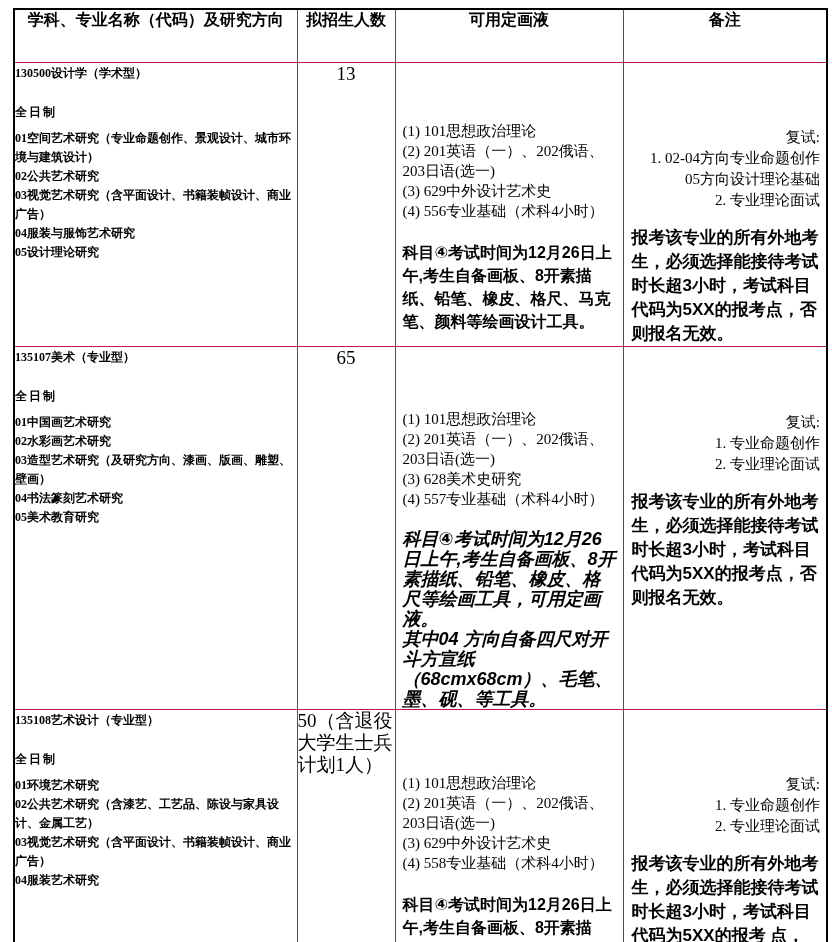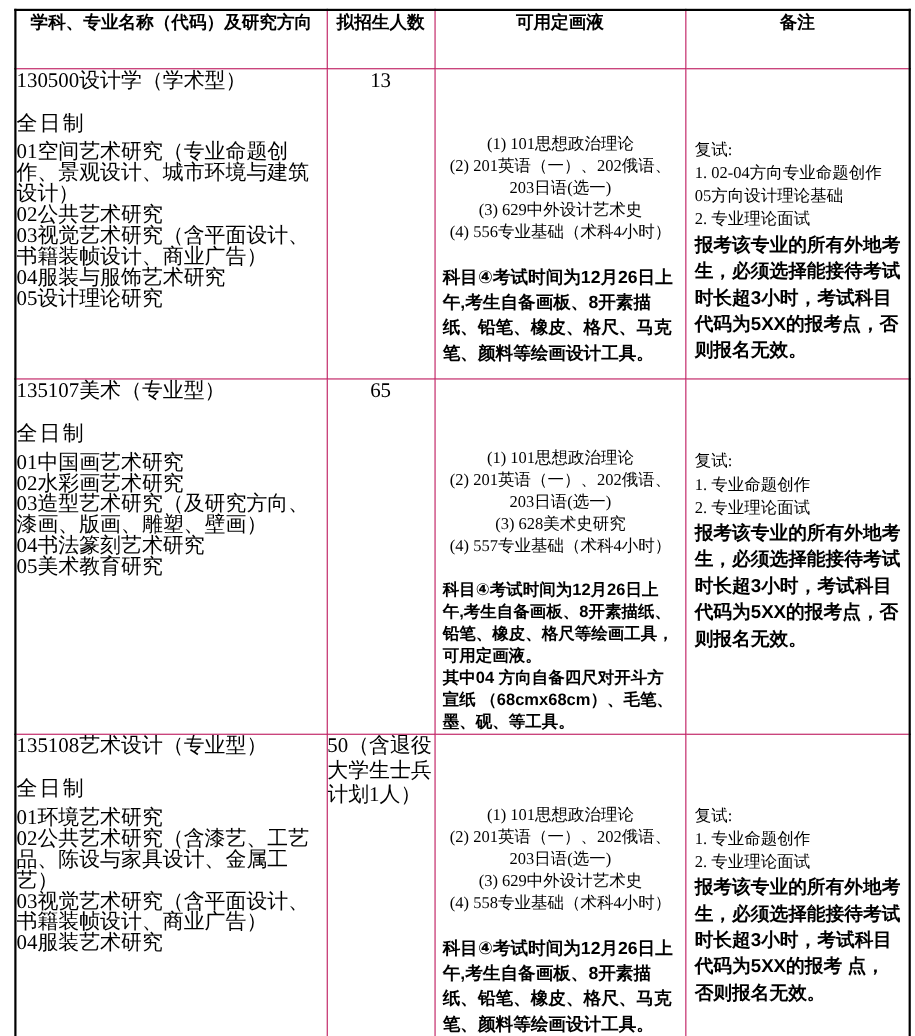--- a/index.html
+++ b/index.html
@@ -25,56 +25,56 @@
   }
   col.c1{width:283px;} col.c2{width:98px;} col.c3{width:228px;} col.c4{width:204px;}
 
   
   tr.r1 > td { height:281px; }
   tr.r2 > td { height:317px; }
   tr.r3 > td { height:273px; }
   tr.partial > td { height:40px; }
 
   
-  td.cell-program { padding:5px 18px 4px 8px; font-size:19px; }
+  td.cell-program { padding:5px 18px 4px 8px; font-size:12px;font-weight:bold; }
   .program-title { line-height:21px; margin:0 0 18px 0; }
   .study-mode    { line-height:21px; margin:0 0 6px 0; letter-spacing:2px; }
   .directions > div { line-height:19px; }
 
   
   td.cell-enroll { font-size:19px; padding-top:6px; }
   .enroll-center { text-align:center; }
   .enroll-left   { text-align:left; padding:6px 6px 0 8px; line-height:22px; }
 
   
   td.cell-subjects { font-size:15px; }
   .subj-pad { padding:0 6px 0 7px; }
   tr.r1 .subj-pad { padding-top:58px; }
   tr.r2 .subj-pad { padding-top:62px; }
   tr.r3 .subj-pad { padding-top:63px; }
-  .subjects > div { line-height:20px;text-align:center; }
+  .subjects > div { line-height:20px; }
 
   
   .note {
     font-family:"Liberation Sans","DejaVu Sans",sans-serif;
     font-weight:bold;
   }
   .subj-note { margin-top:20px; font-size:16px; }
   .subj-note > div { line-height:23px; }
-  tr.r2 .subj-note { font-size:15px; }
+  tr.r2 .subj-note { font-size:18px;font-style:italic; }
   tr.r2 .subj-note > div { line-height:20px; }
 
   
   td.cell-remarks { font-size:15px; }
   .rem-pad { padding:0 6px 0 8px; }
   tr.r1 .rem-pad { padding-top:64px; }
   tr.r2 .rem-pad { padding-top:65px; }
   tr.r3 .rem-pad { padding-top:64px; }
-  .retest > div { line-height:21px; }
-  .rem-note { font-size:17px; }
+  .retest > div { line-height:21px;text-align:right; }
+  .rem-note { margin-top:15px; font-size:17px; }
   .rem-note > div { line-height:24px; }
 </style>
 </head>
 <body>
 
 <div class="page">
   <table class="doc">
     <colgroup>
       <col class="c1">
         <col class="c2">

